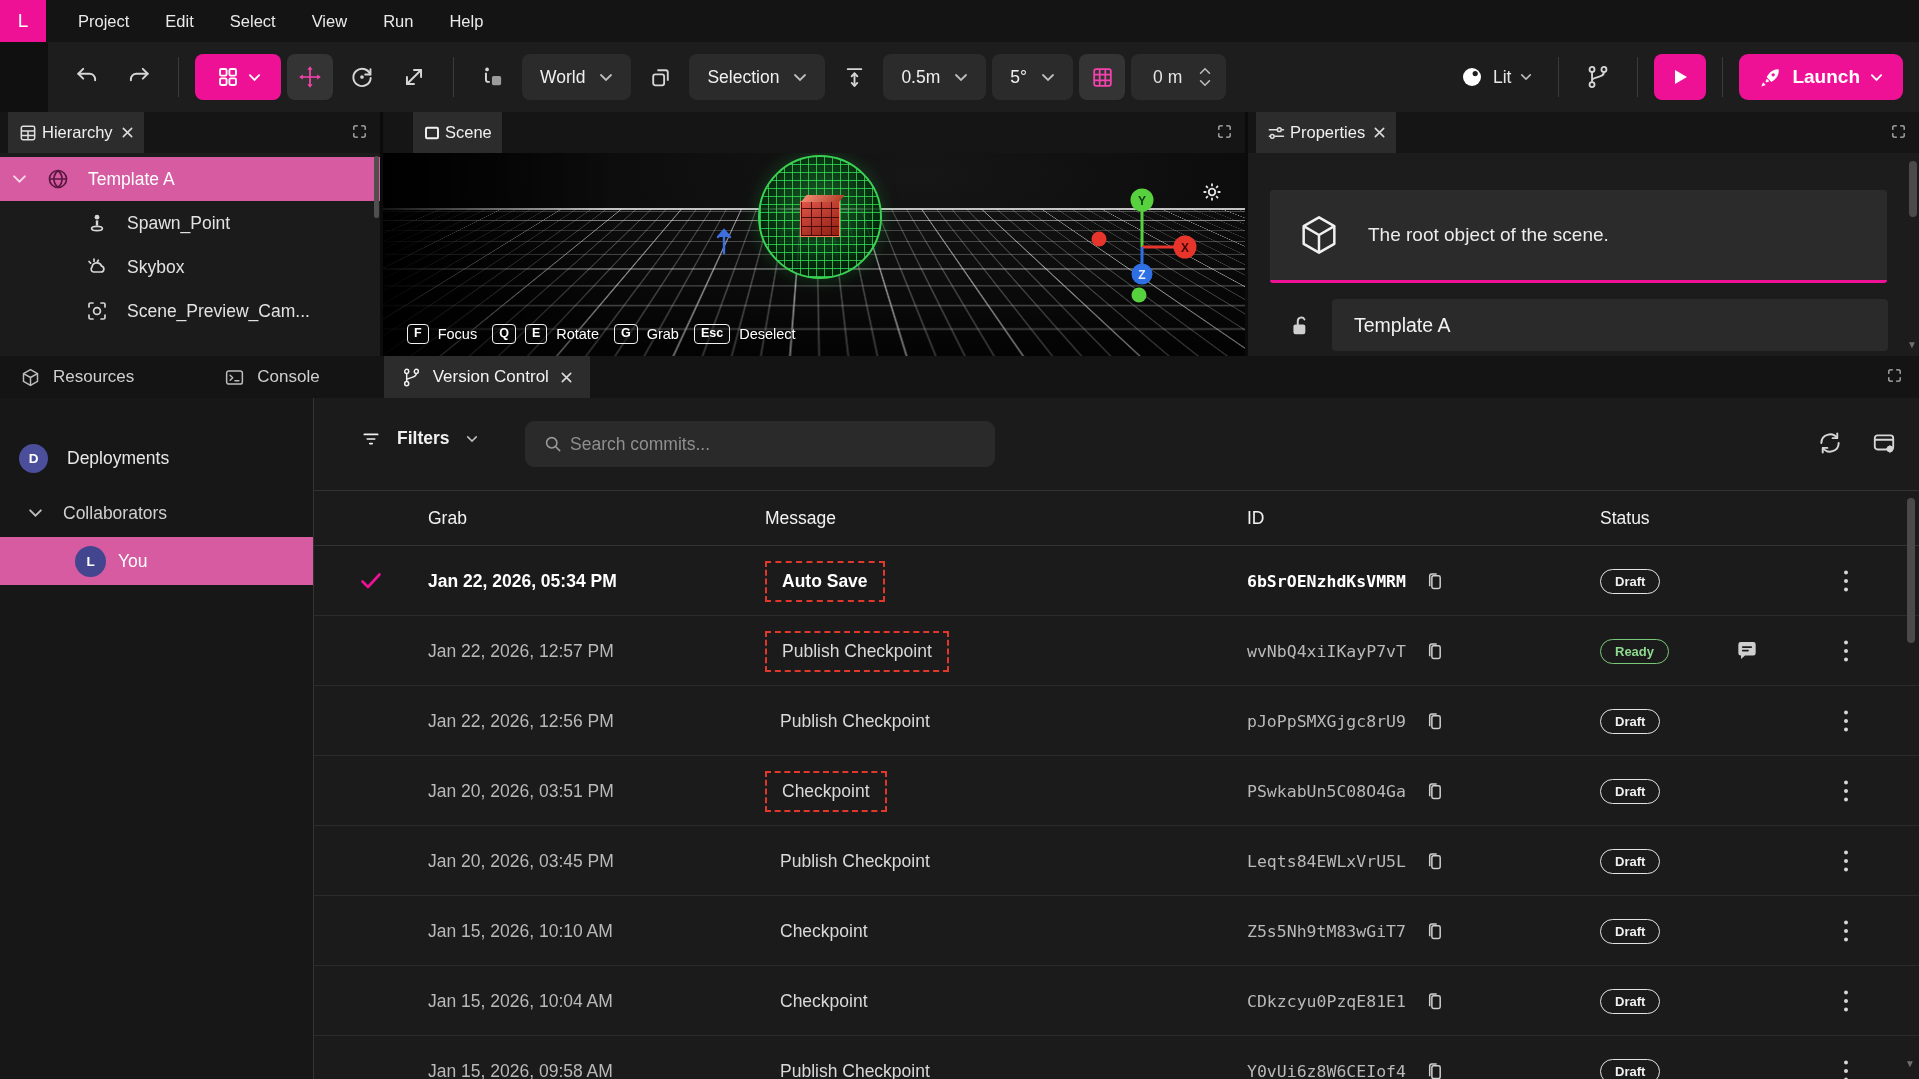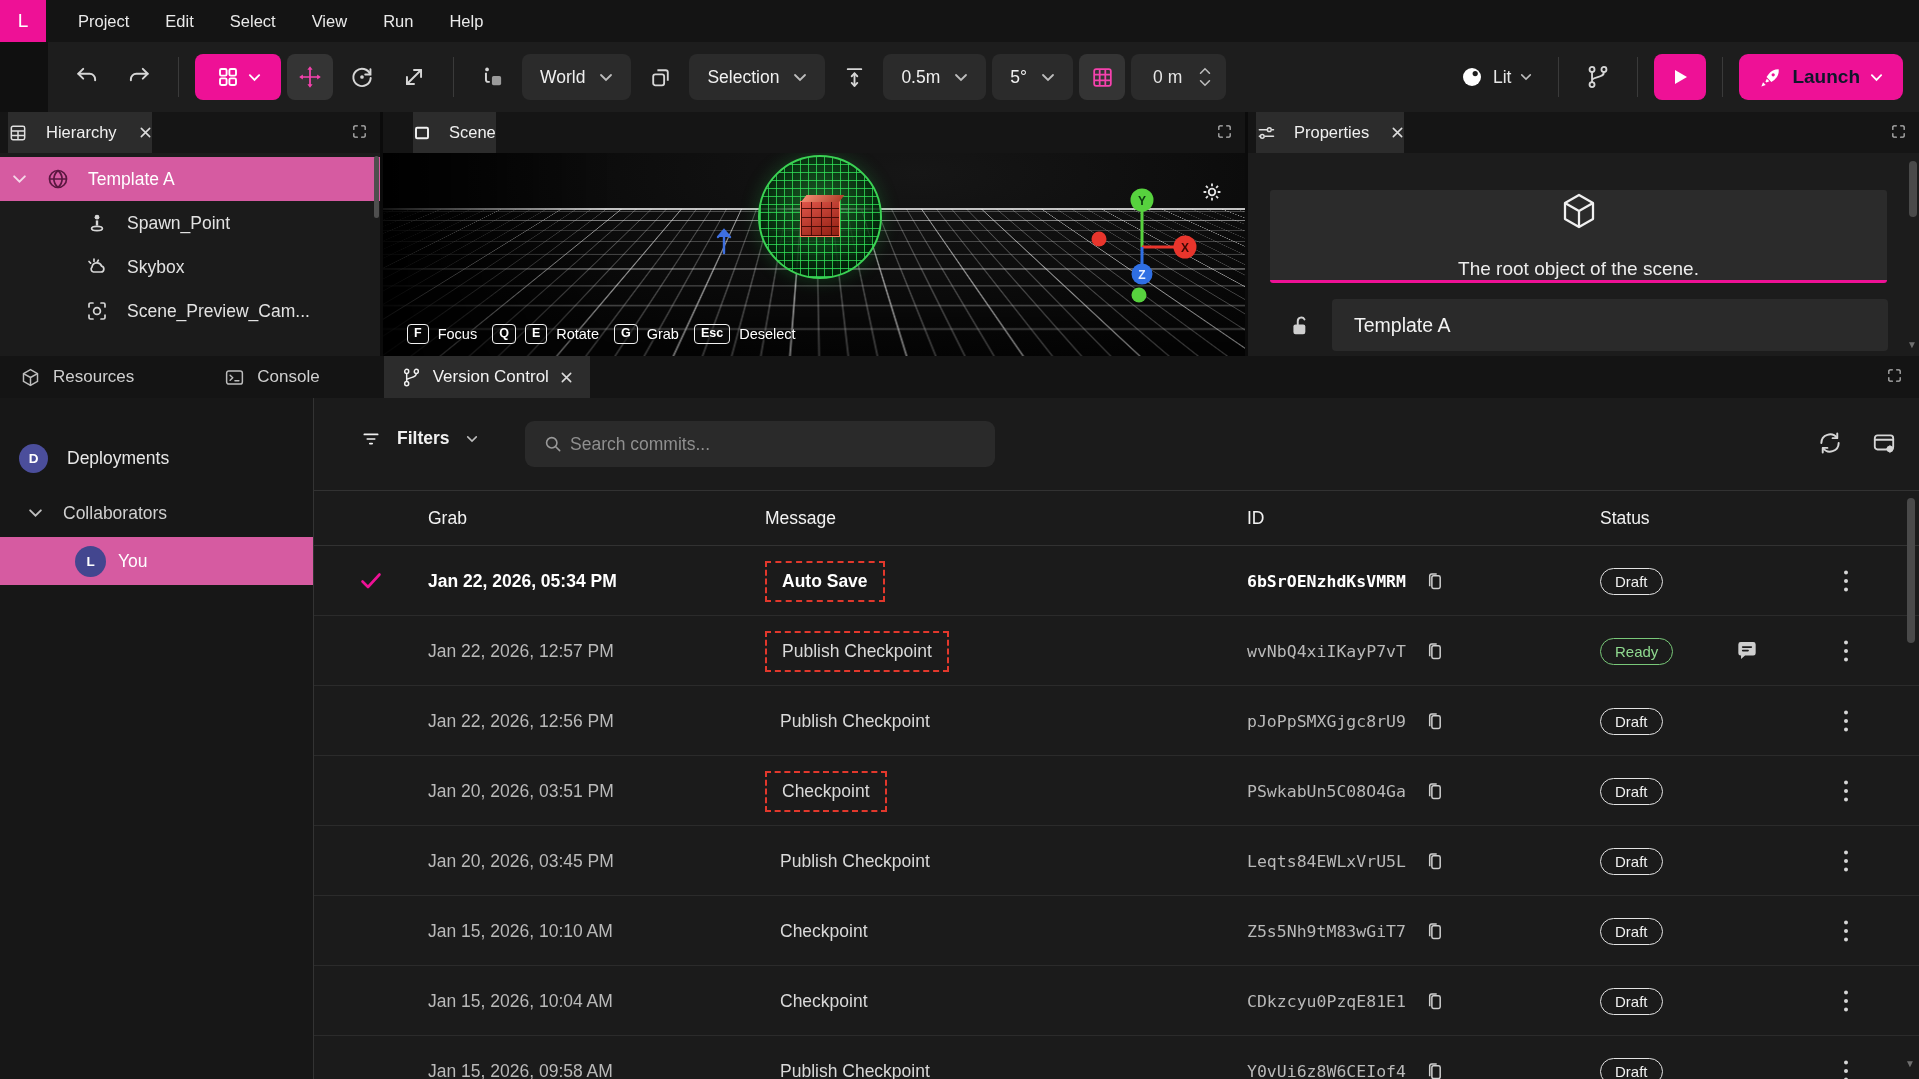--- a/index.html
+++ b/index.html
@@ -12,38 +12,38 @@
   .logo { width:46px; height:42px; background:#ee1196; color:#fff; display:flex;
     align-items:center; justify-content:center; font-size:19px; }
   .menu-item { padding:0 18px; font-size:16.5px; color:#eaeaea; line-height:42px; cursor:default; }
 
   
   .toolbar { height:70px; background:#1d1d1d; display:flex; align-items:center; padding:0 16px; gap:6px;margin-left:48px; }
   .ibtn { width:46px; height:46px; display:flex; align-items:center; justify-content:center;
     border-radius:8px; color:#d6d6d6; flex:0 0 auto; }
   .tdiv { width:1px; height:40px; background:#3a3a3a; margin:0 10px; flex:0 0 auto; }
   .pinkbtn { background:#ee1196; border-radius:8px; height:46px; display:flex; align-items:center;
-    justify-content:center; color:#0f172a; }
+    justify-content:center; color:#ffffff; }
   .mainpink { width:86px; gap:8px; }
   .toolsel { background:#343434; }
   .dd { background:#2b2b2b; border-radius:8px; height:46px; display:flex; align-items:center;
     gap:14px; padding:0 18px; font-size:17.5px; color:#f0f0f0; flex:0 0 auto; }
   .stepper { background:#2b2b2b; border-radius:8px; height:46px; display:flex; align-items:center;
     gap:16px; padding:0 14px 0 22px; font-size:17.5px; }
   .stepcol { display:flex; flex-direction:column; gap:4px; }
   .litctl { display:flex; align-items:center; gap:9px; font-size:17.5px; padding:0 10px; }
   .launchbtn { height:46px; border-radius:9px; padding:0 20px; display:flex; gap:10px;
     align-items:center; font-size:19px; font-weight:700; }
   .playbtn { width:52px; }
 
   
   .main-row { height:244px; display:flex; gap:3px; background:#0b0b0b; }
   .panel { display:flex; flex-direction:column; background:#1b1b1b; }
   .tabstrip { height:41px; background:#151515; display:flex; align-items:center; position:relative; flex:0 0 auto; }
-  .tab { height:41px; display:flex; align-items:center; gap:18px; padding:0 0; background:#2c2c2c;
+  .tab { height:41px; display:flex; align-items:center; gap:4px; padding:0 10px; background:#2c2c2c;
     font-size:16.5px; color:#f0f0f0; }
   .tab .tclose { margin-left:4px; display:flex; }
   .expand-btn { position:absolute; right:12px; top:11px; color:#b9b9b9; display:flex; }
   .p-hier { width:380px; }
   .p-scene { flex:1; }
   .p-props { width:671px; }
 
   
   .tree { position:relative; flex:1; background:#1b1b1b; padding-top:4px; }
   .trow { height:44px; display:flex; align-items:center; font-size:17.5px; color:#e2e2e2; }
@@ -88,21 +88,21 @@
   .vp-gear { position:absolute; right:22px; top:28px; display:flex; }
   .hintbar { position:absolute; left:24px; bottom:12px; display:flex; align-items:center; gap:9px; }
   .key { border:1.6px solid #f2f2f2; border-radius:4px; padding:0 6px; height:20px; line-height:17px;
     font-size:12.5px; font-weight:700; color:#fff; background:rgba(15,15,15,.4); }
   .hintlabel { font-size:14.5px; color:#fff; text-shadow:0 1px 3px #000; margin-right:6px; }
 
   
   .props-body { position:relative; flex:1; background:#1c1c1c; }
   .desc-card { position:absolute; left:22px; top:37px; width:617px; height:93px; background:#2b2b2b;
     border-radius:3px; border-bottom:3px solid #ee1196; display:flex; align-items:center; gap:26px;
-    padding:0 26px;flex-direction:column; }
+    padding:0 26px; }
   .desc-card .dtext { font-size:19px; color:#ececec; }
   .lock-wrap { position:absolute; left:40px; top:160px; color:#cfcfcf; display:flex; }
   .name-field { position:absolute; left:84px; top:146px; width:556px; height:52px; background:#2a2a2a;
     border:none; border-radius:4px; color:#f2f2f2; font-size:19.5px; padding:0 22px;
     font-family:"Liberation Sans",sans-serif; }
   .props-scroll { position:absolute; right:2px; top:8px; width:8px; height:56px; background:#4a4a4a; border-radius:4px; }
   .props-scroll-down { position:absolute; right:2px; bottom:6px; color:#6f6f6f; font-size:10px; }
 
   
   .bottom { height:723px; display:flex; flex-direction:column; background:#1b1b1b; }
@@ -139,22 +139,22 @@
   .vc-rows { height:534px; overflow:hidden; }
   .vc-row { height:70px; border-bottom:1px solid #2b2b2b; font-size:17.5px; color:#b9b9b9; }
   .vc-check { display:flex; justify-content:center; }
   .vc-msg-cell { color:#d9d9d9; }
   .msgbox { display:inline-block; padding:8px 15px; }
   .msgbox.boxed { border:2px dashed #e2382c; }
   .vc-id-cell { display:flex; align-items:center; gap:18px; font-family:"DejaVu Sans Mono",monospace;
     font-size:16.5px; }
   .copy-ic { color:#d0d0d0; display:flex; }
   .vc-status-cell { position:relative; height:70px; display:flex; align-items:center; }
-  .pill { border:1.4px solid #e3e3e3; border-radius:14px; padding:4px 14px; font-size:15px;
-    font-weight:400; color:#f0f0f0; }
+  .pill { border:1.4px solid #e3e3e3; border-radius:14px; padding:4px 14px; font-size:13px;
+    font-weight:700; color:#f0f0f0; }
   .pill.ready { border-color:#79c879; color:#8fd98f; }
   .comment-ic { position:absolute; left:134px; display:flex; }
   .kebab { position:absolute; left:232px; width:28px; height:34px; display:flex; align-items:center;
     justify-content:center; color:#d6d6d6; }
   .vc-row.emphasized .vc-date, .vc-row.emphasized .vc-id-text { color:#fff; font-weight:700; }
   .vc-row.emphasized .vc-msg-cell { color:#fff; font-weight:600; }
   .vc-scroll { position:absolute; right:4px; top:100px; width:8px; height:145px; background:#4a4a4a; border-radius:4px; }
   .vc-scroll-down { position:absolute; right:4px; bottom:10px; color:#6f6f6f; font-size:10px; }
 
   svg { display:block; }

